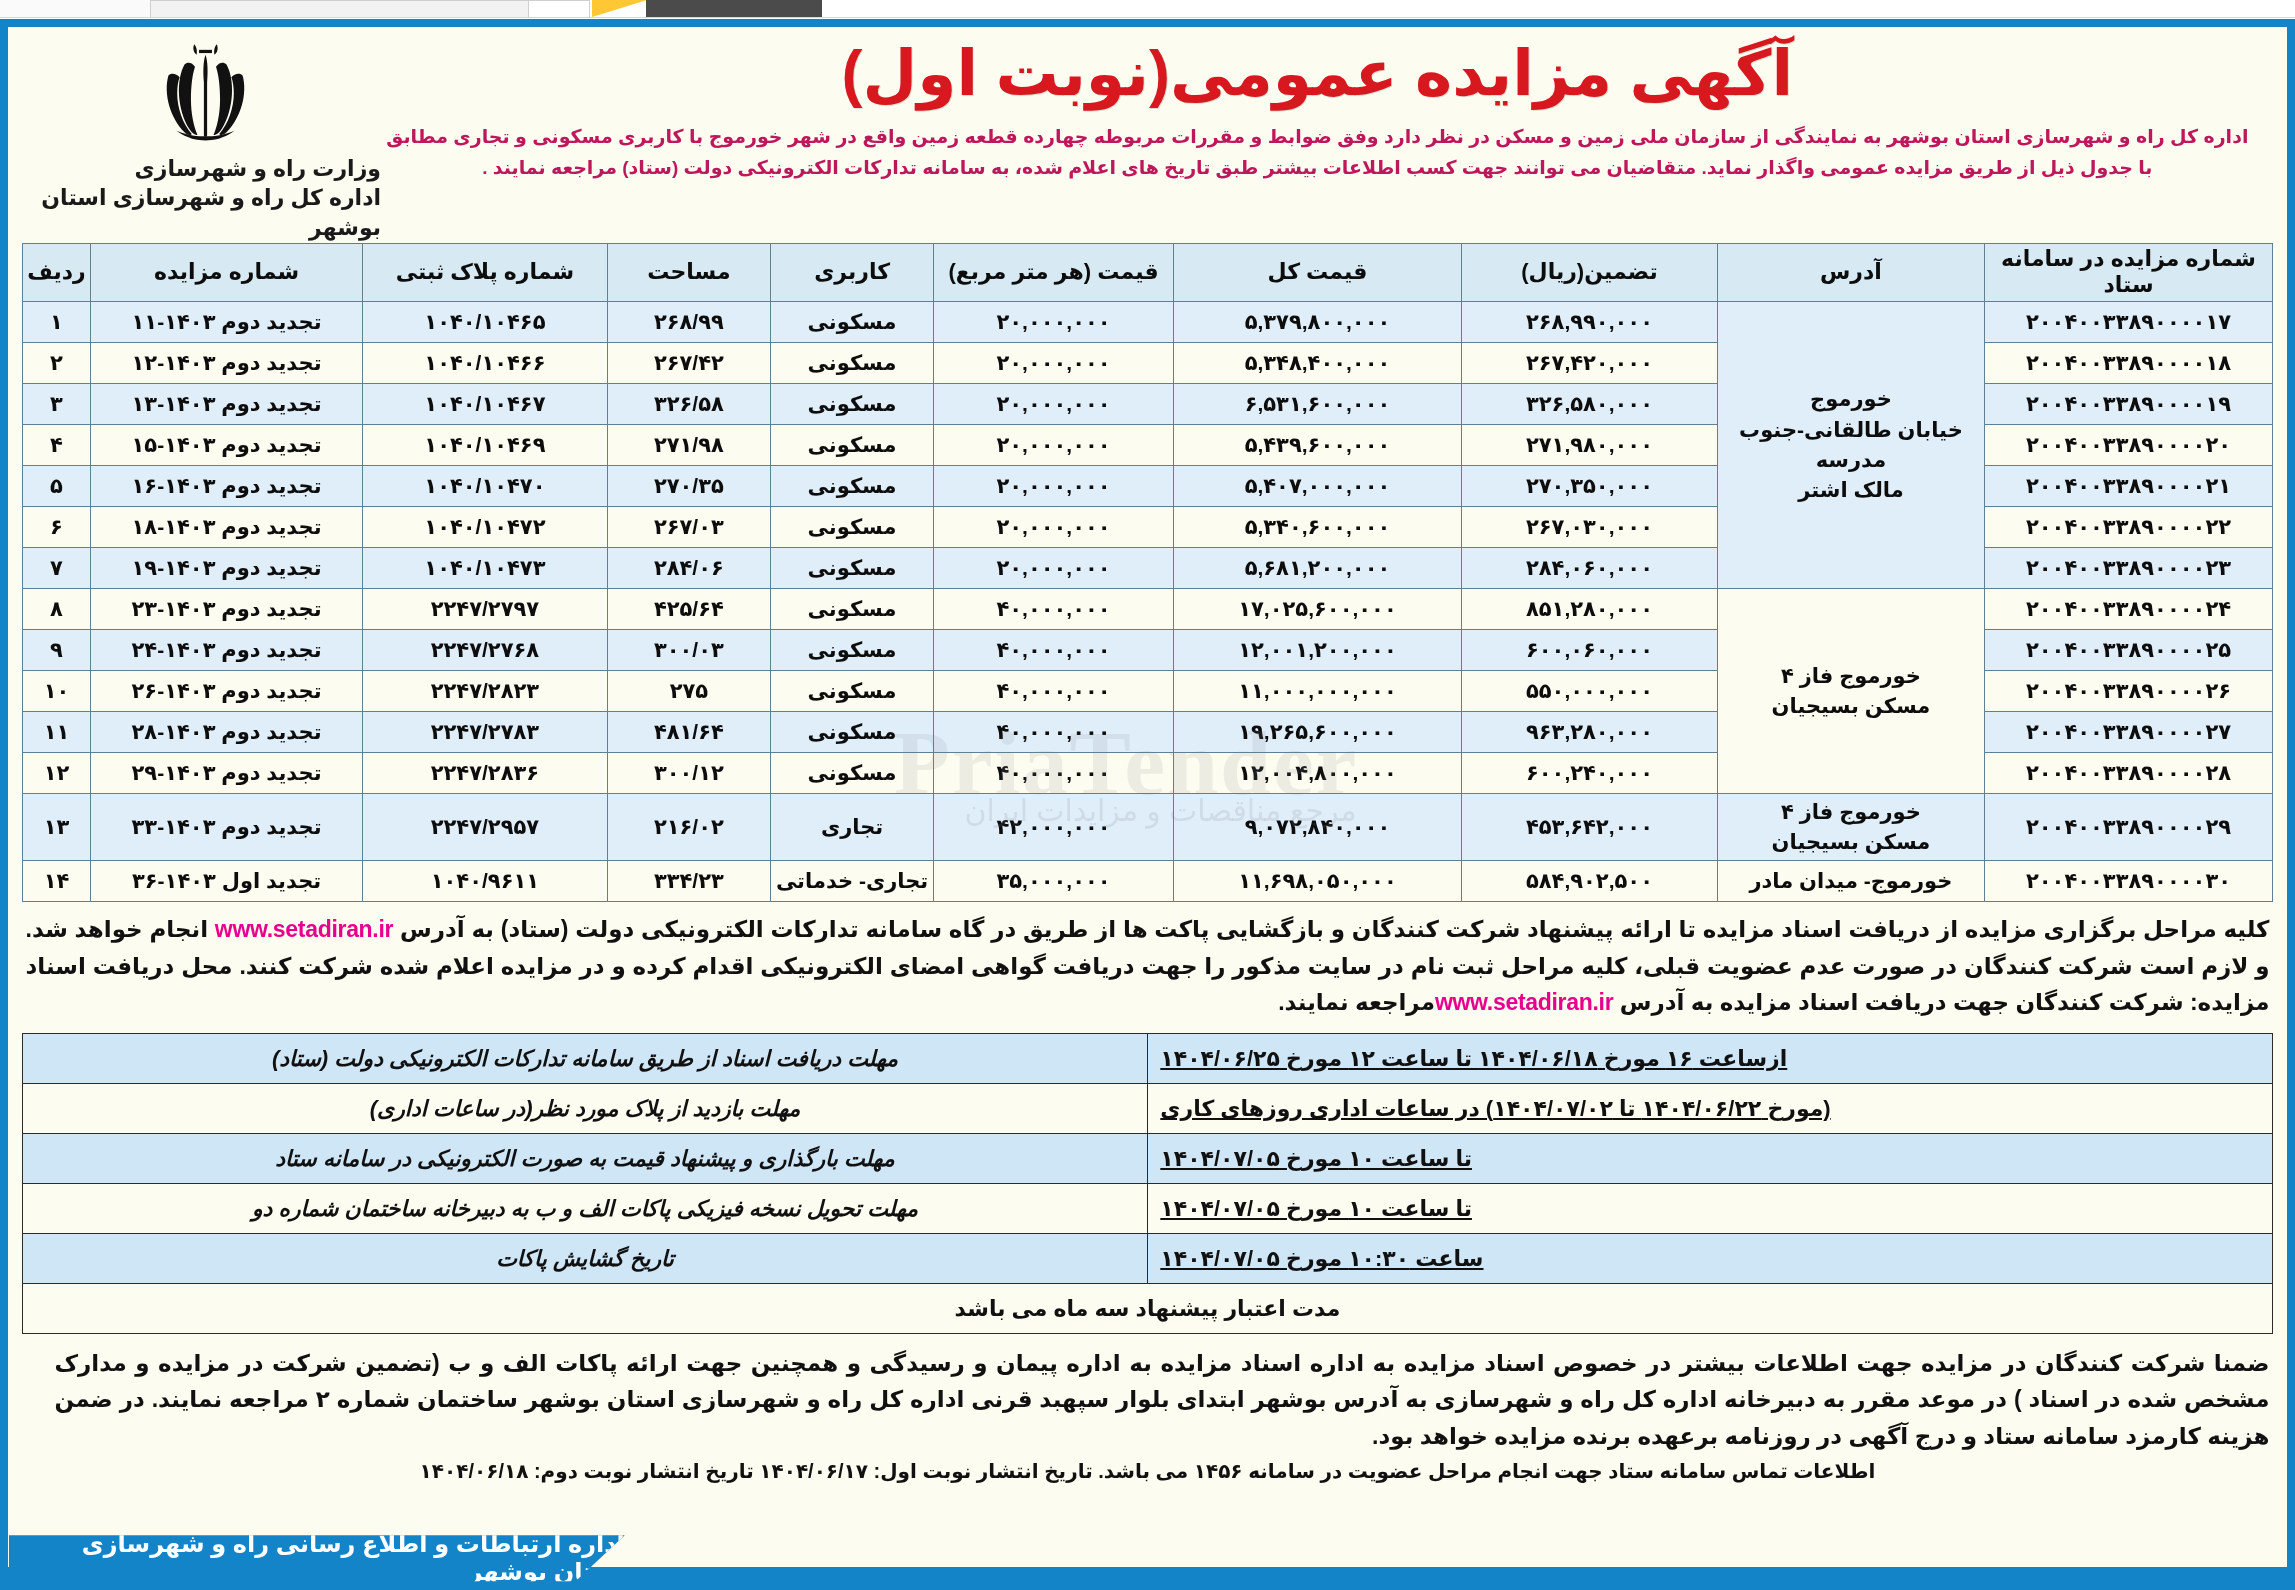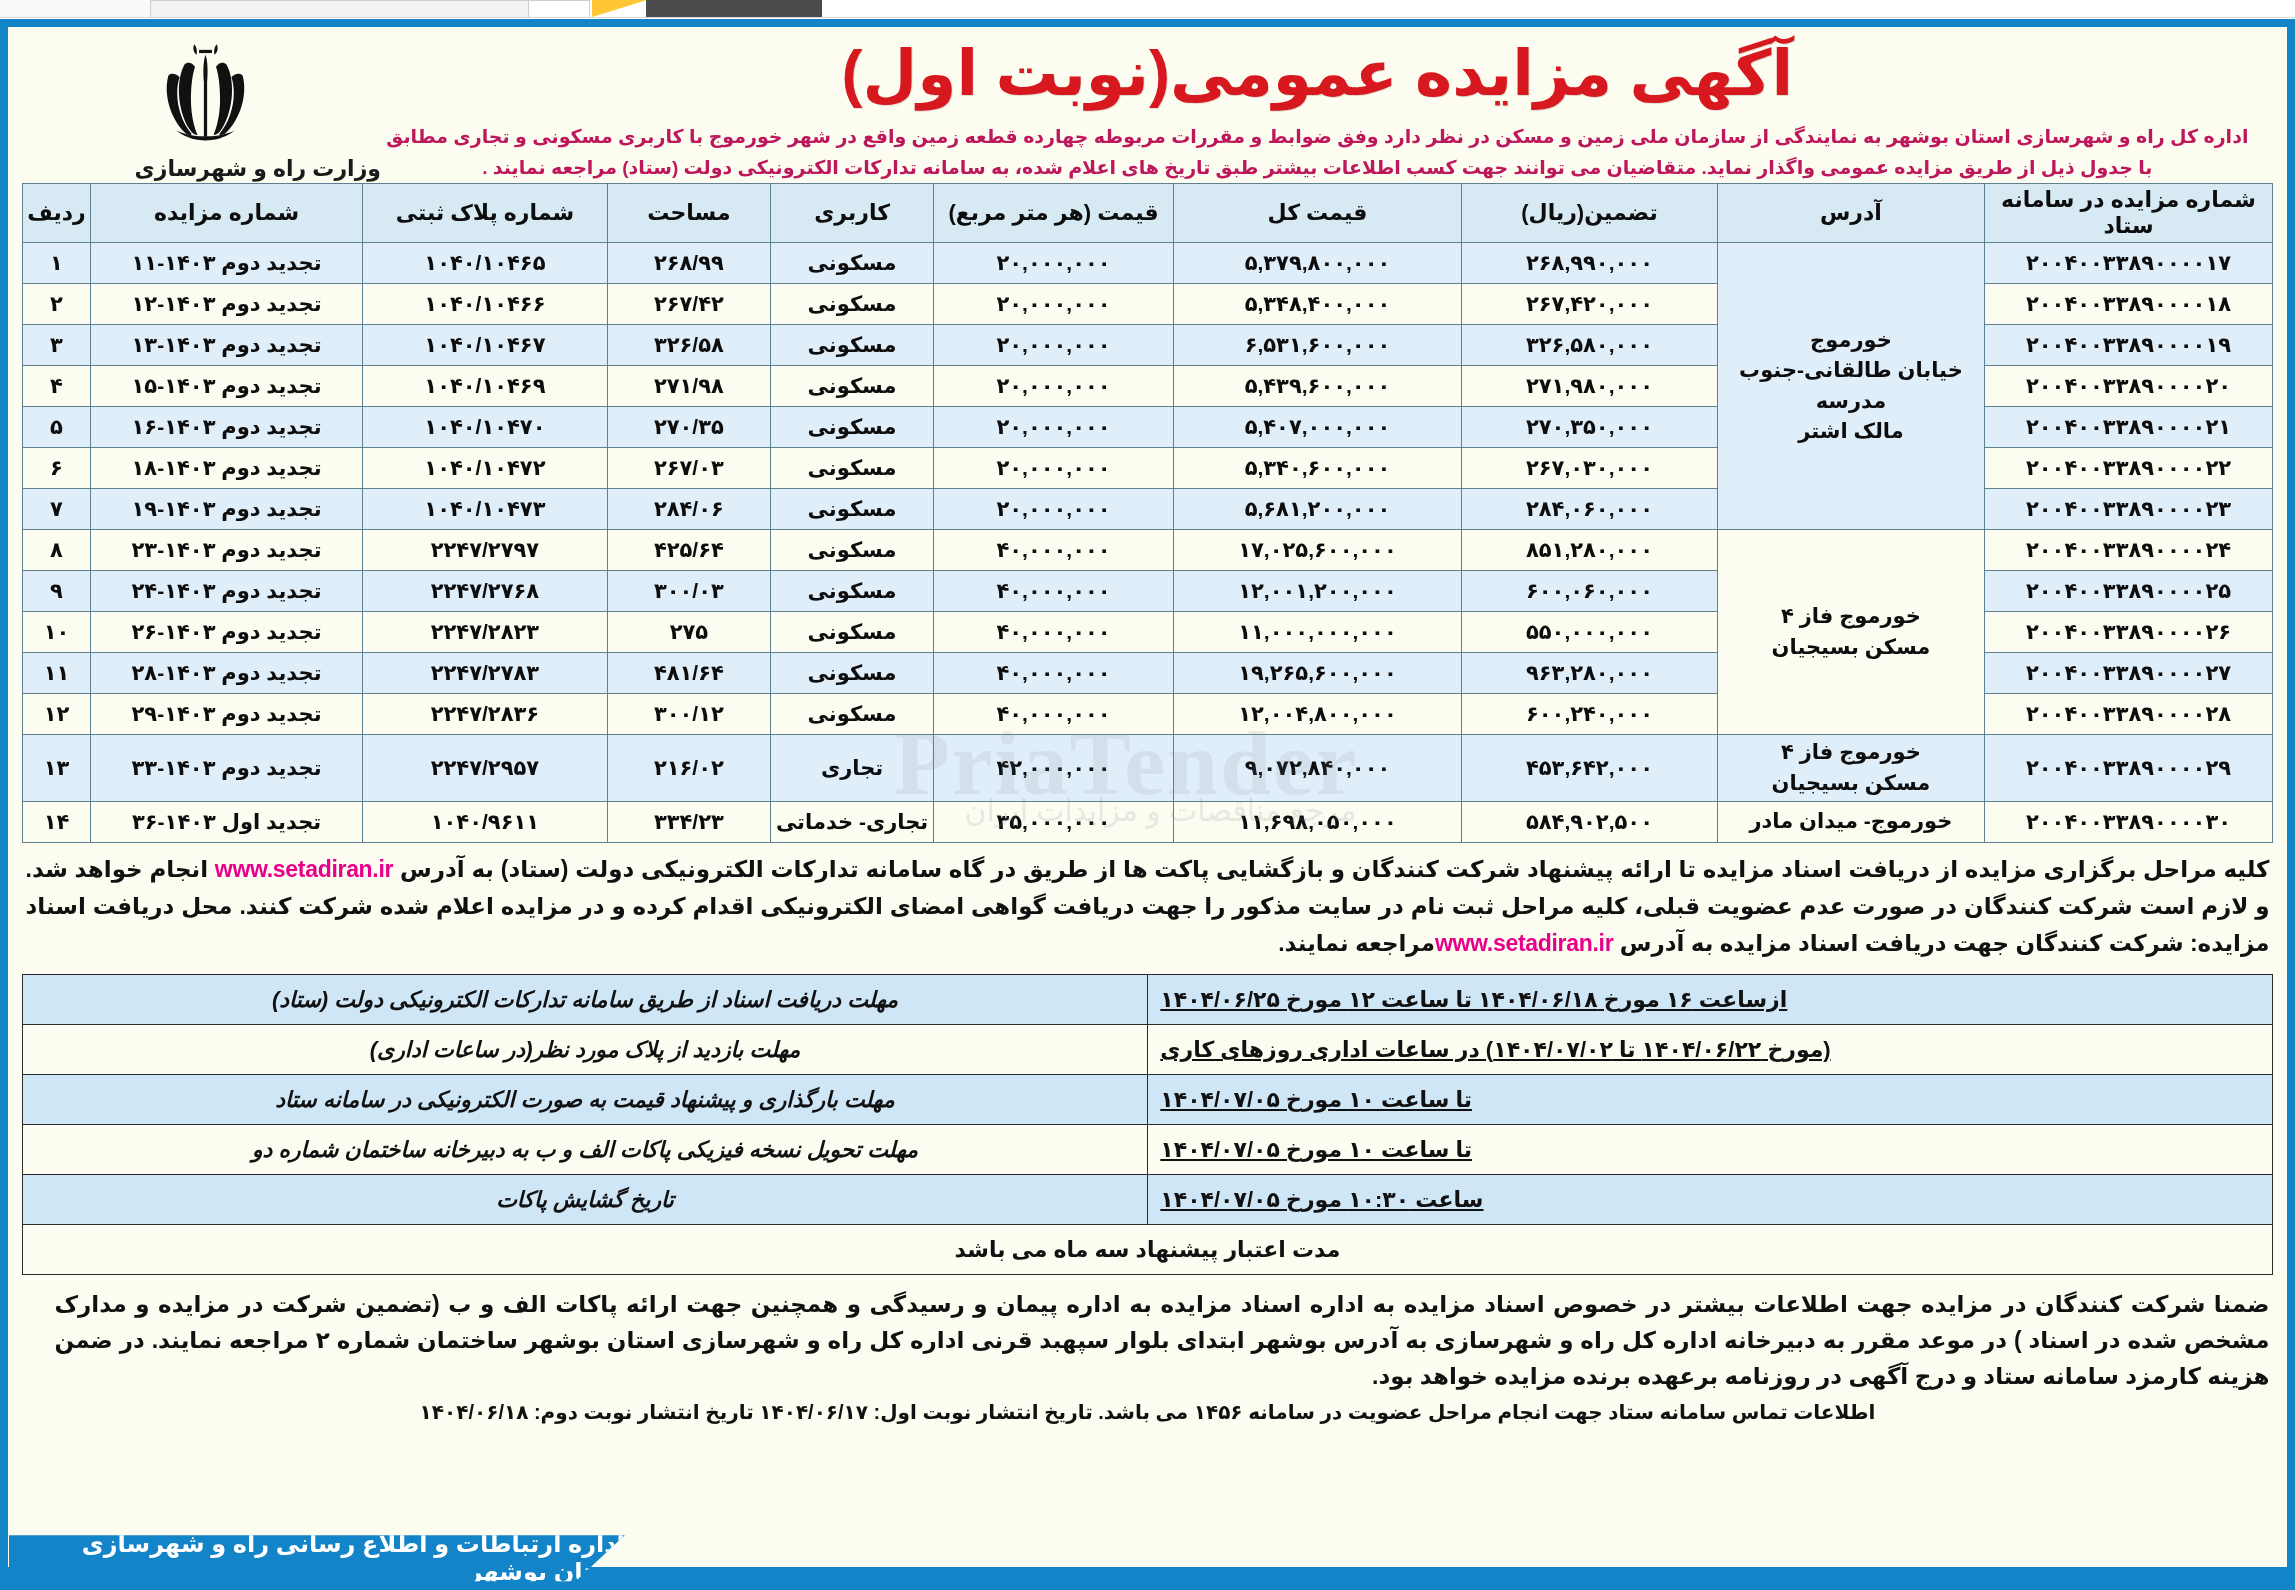--- a/index.html
+++ b/index.html
@@ -152,20 +152,21 @@
               <path d="M86 30 C96 48 96 84 80 110 C76 116 72 118 70 117 C74 108 78 92 78 74 C78 56 76 42 73 33 C76 28 82 26 86 30 Z"></path>
               <path d="M14 44 C8 66 16 96 34 114 C38 118 42 118 43 116 C32 104 25 84 25 66 C25 58 26 51 28 46 C24 41 17 40 14 44 Z"></path>
               <path d="M106 44 C112 66 104 96 86 114 C82 118 78 118 77 116 C88 104 95 84 95 66 C95 58 94 51 92 46 C96 41 103 40 106 44 Z"></path>
               <path d="M24 112 C38 122 50 124 60 124 C70 124 82 122 96 112 C80 118 70 119 60 119 C50 119 40 118 24 112 Z"></path>
               <path d="M46 5 C44 10 45 15 49 18 C50 13 49 8 46 5 Z"></path>
               <path d="M74 5 C76 10 75 15 71 18 C70 13 71 8 74 5 Z"></path>
               <path d="M52 12 L68 12 L68 16 L52 16 Z"></path>
             </g>
           </svg>
           <div class="logo-l1">وزارت راه و شهرسازی</div>
+          <div class="logo-l2">اداره کل راه و شهرسازی استان بوشهر</div>
         </div>
 
         <div class="head-text">
           <div class="big-title">آگهی مزایده عمومی(نوبت اول)</div>
           <div class="intro-par">اداره کل راه و شهرسازی استان بوشهر به نمایندگی از سازمان ملی زمین و مسکن در نظر دارد وفق ضوابط و مقررات مربوطه چهارده قطعه زمین واقع در شهر خورموج با کاربری مسکونی و تجاری مطابق با جدول ذیل از طریق مزایده عمومی واگذار نماید. متقاضیان می توانند جهت کسب اطلاعات بیشتر طبق تاریخ های اعلام شده، به سامانه تدارکات الکترونیکی دولت (ستاد) مراجعه نمایند .</div>
         </div>
       </div>
 
       <table class="main">
         <colgroup>

